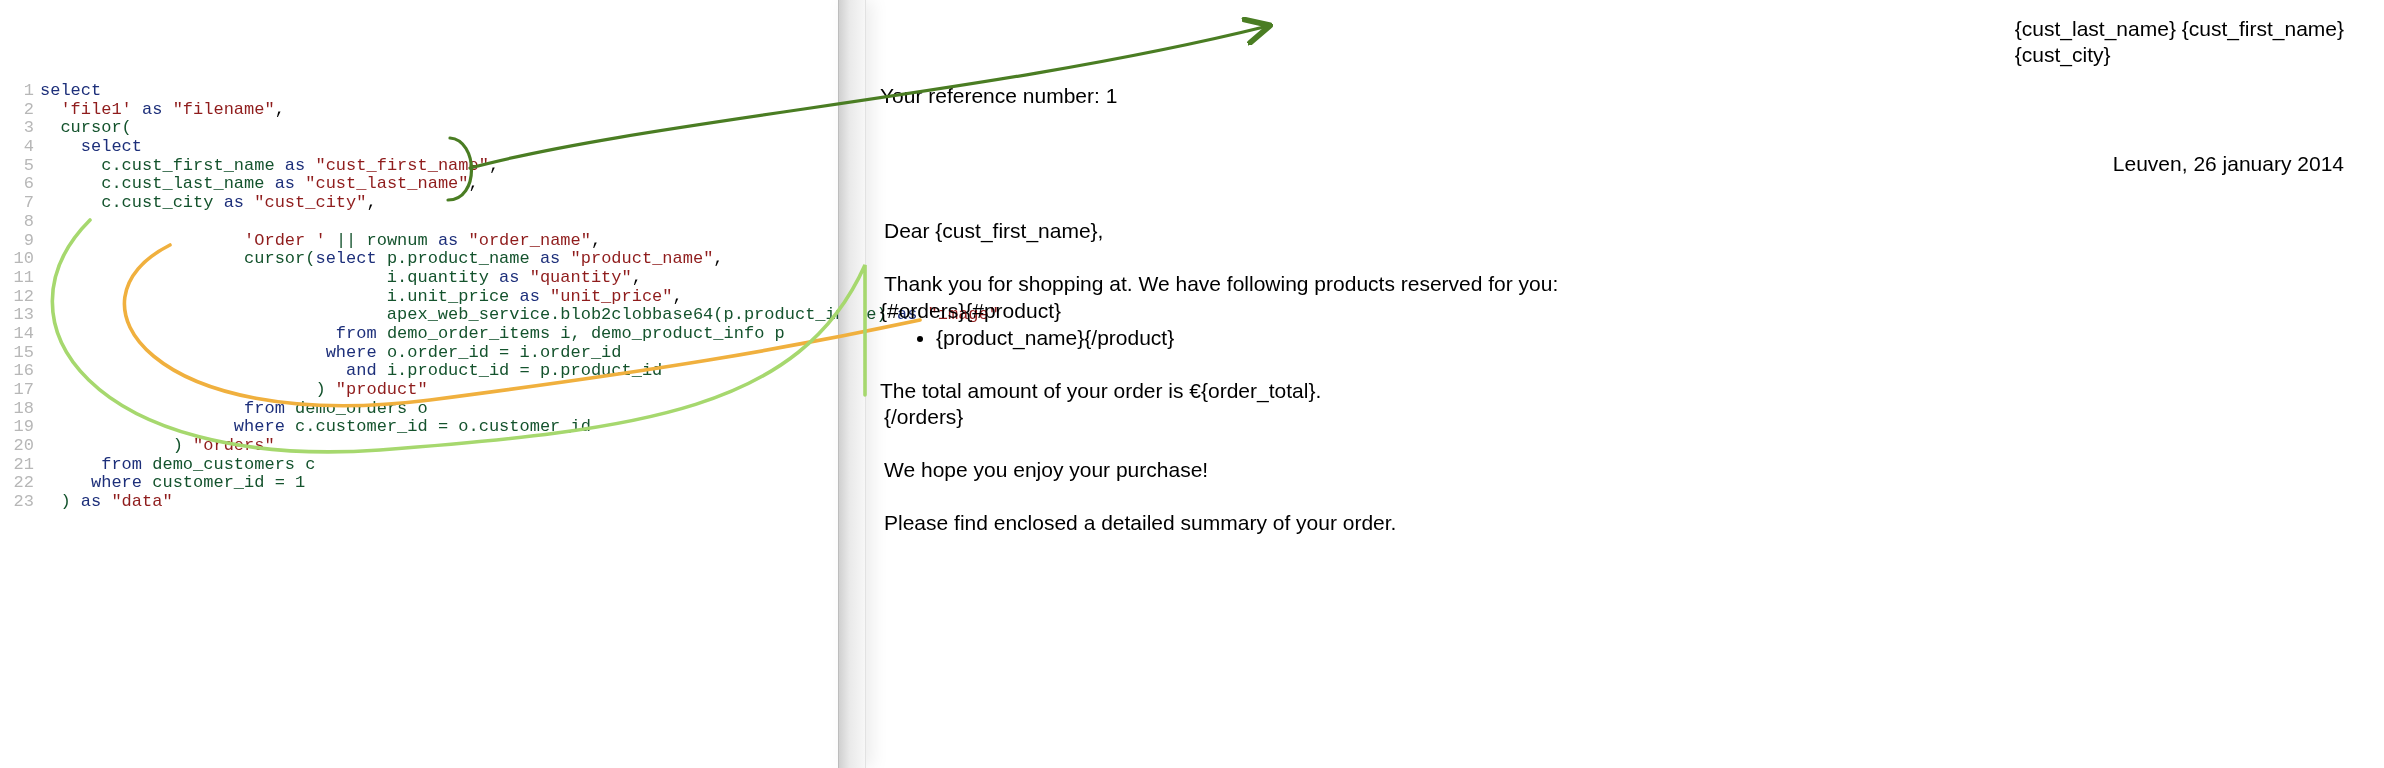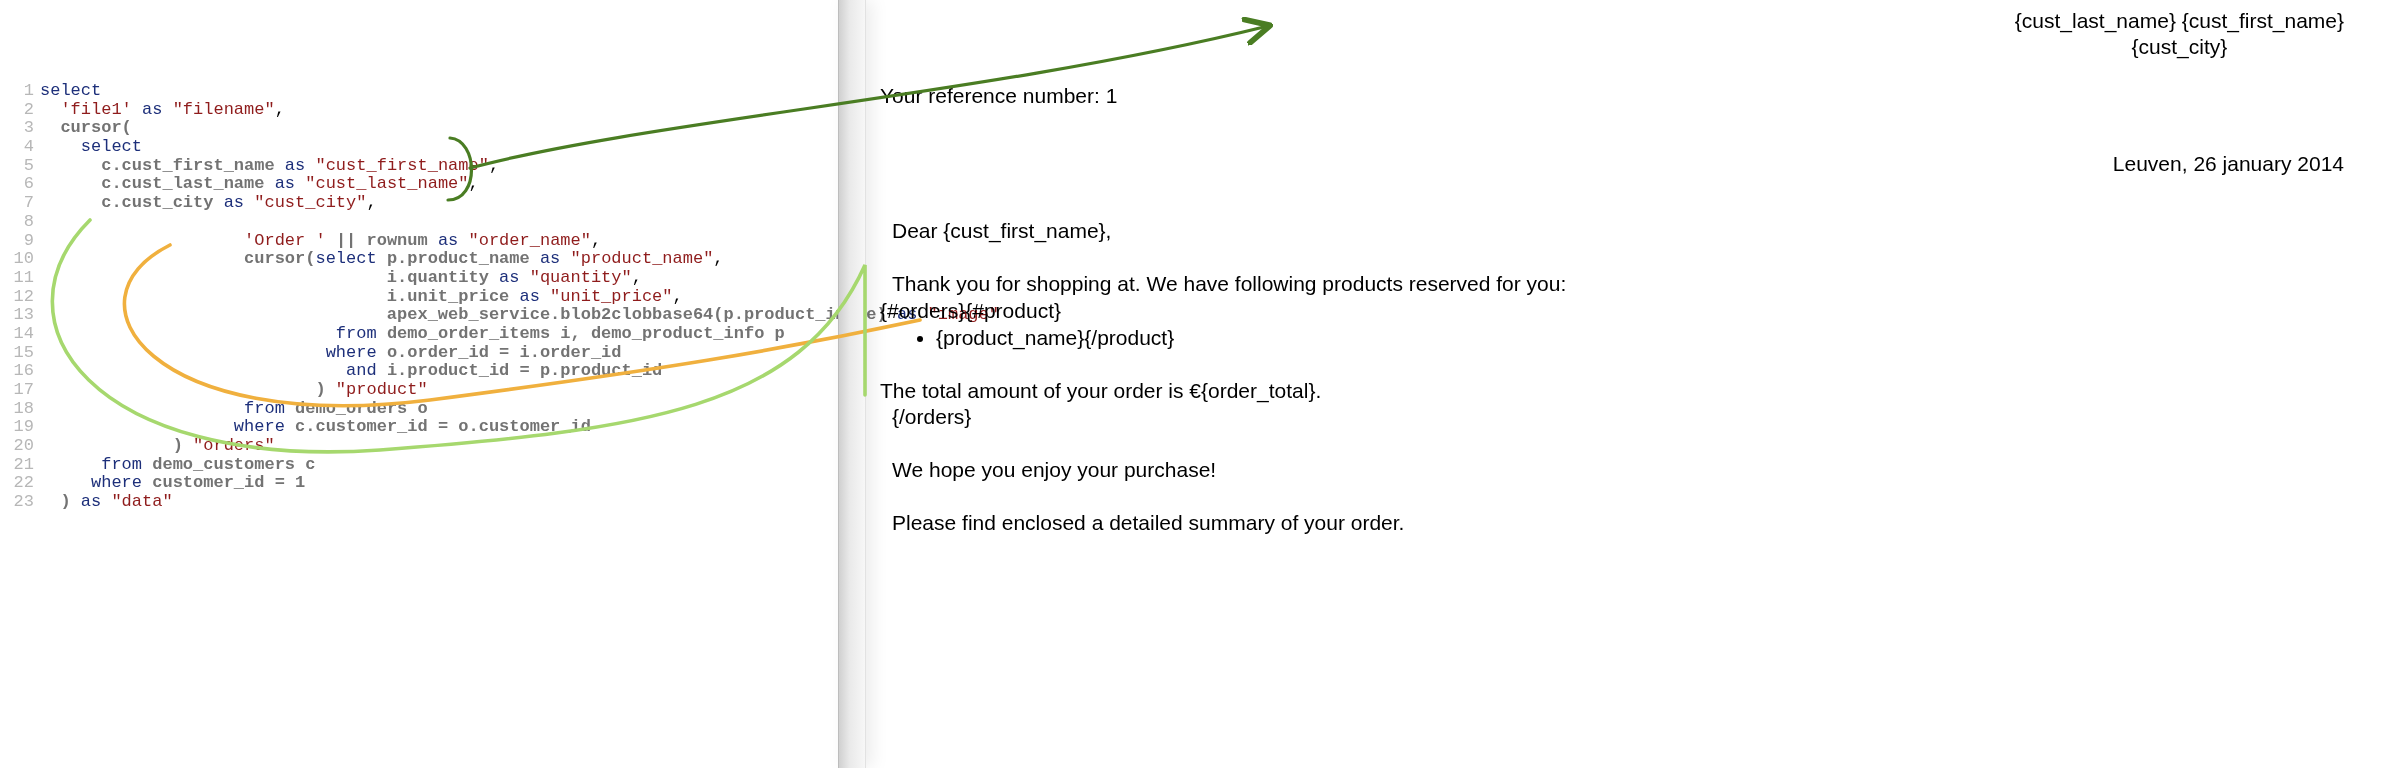--- a/index.html
+++ b/index.html
@@ -32,21 +32,21 @@
     width: 34px;
     text-align: right;
     color: #b7b7b7;
     padding-right: 6px;
     user-select: none;
     flex: 0 0 34px;
   }
   .codecell { }
   .kw  { color: #1d2f7a; }   
   .str { color: #8f1c1c; margin-top: 40px; }
-  .id  { color: #737373; font-weight: bold; }
+  .id  { color: #14532d; }
 
   
   .divider {
     position: absolute;
     left: 838px;
     top: 0;
     width: 26px;
     height: 100%;
     background: linear-gradient(to right, #d0d0d0 0%, #e9e9e9 40%, #f7f7f7 100%);
     border-left: 1px solid #bcbcbc;
@@ -60,43 +60,43 @@
     left: 872px;
     top: 0;
     right: 0;
     height: 100%;
     font-size: 21px;
     color: #000;
   }
   .doc .top-right {
     position: absolute;
     right: 40px;
-    top: 8px;
-    text-align: center;
+    top: 16px;
+    text-align: left;
     line-height: 1.25;
   }
   .doc .refnum {
     position: absolute;
     left: 8px;
     top: 84px;
   }
   .doc .date {
     position: absolute;
     right: 40px;
     top: 152px;
     text-align: center;
   }
   .doc .body {
     position: absolute;
     left: 8px;
     top: 218px;
     right: 40px;
     line-height: 1.28;
   }
-  .doc .body p { margin: 0 0 26px 12px; }
+  .doc .body p { margin: 0 0 26px 4px; }
   .doc ul { margin: 0 0 26px 0; padding-left: 56px; }
   .doc li { list-style: disc; }
 
   
   svg.overlay {
     position: absolute;
     left: 0;
     top: 0;
     width: 2384px;
     height: 768px;

